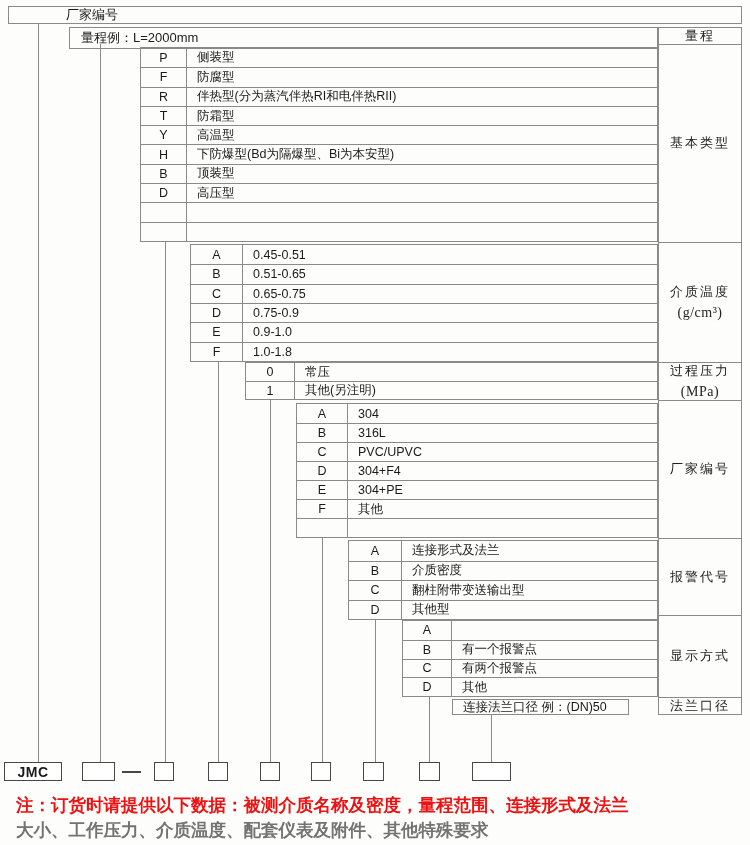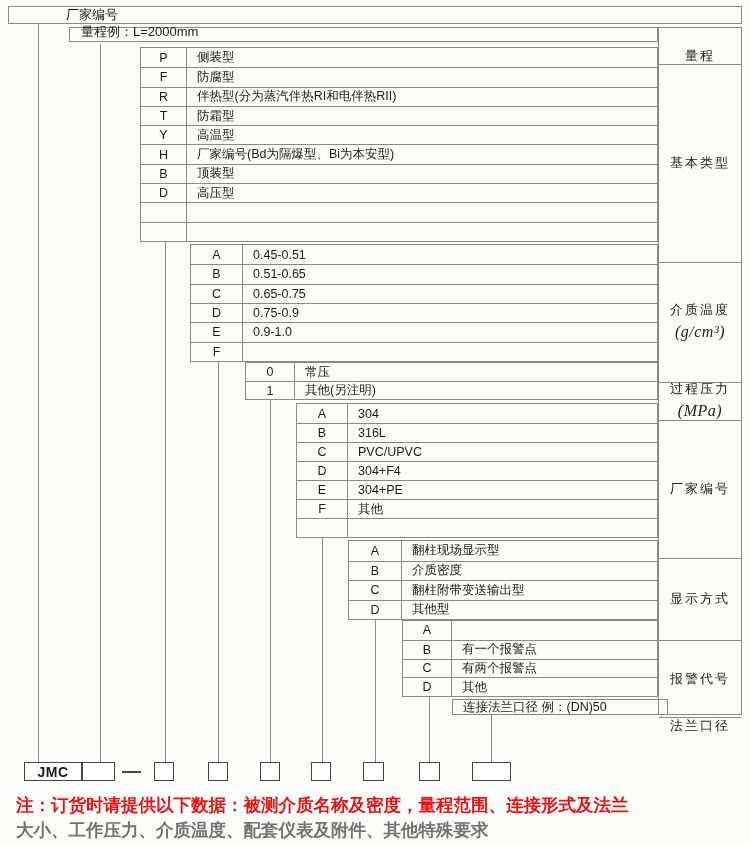--- a/index.html
+++ b/index.html
@@ -28,43 +28,43 @@
   .material .r{height:19px}    .material .c{width:51px}
   .display  .r{height:19.5px}  .display  .c{width:53px}
   .alarm    .r{height:18.75px} .alarm    .c{width:49px}
   
   .rlabels{position:absolute;left:658px;top:27px;width:84px;height:688px;box-sizing:border-box;
      border:1px solid var(--line);font-family:"Liberation Serif","DejaVu Serif",serif;
      font-size:13px;color:#222;}
   .rl{display:flex;flex-direction:column;align-items:center;justify-content:center;
      border-top:1px solid var(--line);box-sizing:border-box;letter-spacing:2px;line-height:1.55;
      text-align:center;}
-  .rl:first-child{border-top:none;margin-top:20px;}
-  .rl .sub{letter-spacing:0.5px;font-size:16px;font-style:italic;}
+  .rl:first-child{border-top:none;}
+  .rl .sub{letter-spacing:0.5px;font-size:14px;}
   
   .vl{position:absolute;width:1px;background:var(--line);}
   
   .bb{position:absolute;top:762px;height:19px;border:1px solid var(--boxline);box-sizing:border-box;
       background:#fff;display:flex;align-items:center;justify-content:center;}
   .jmc{font-weight:bold;font-size:14px;letter-spacing:0.5px;}
   .dash{position:absolute;top:771px;height:2px;background:var(--boxline);}
   
   .note{position:absolute;left:16px;width:740px;font-weight:bold;font-size:17.5px;line-height:25px;
         white-space:nowrap;}
 </style>
 </head>
 <body>
 
 <div class="stage">
 
   <div class="abs topbox" style="left:8px;top:6px;width:734px;height:18px;padding-left:57px;">
     <span>厂家编号</span>
   </div>
 
-  <div class="abs topbox" style="left:69px;top:27px;width:589px;height:15px;padding-left:11px;align-items:flex-end;">
+  <div class="abs topbox" style="left:69px;top:27px;width:589px;height:22px;padding-left:11px;">
     <span>量程例：L=2000mm</span>
   </div>
 
   <div class="rlabels">
     <div class="rl" style="height:16px">
       <span>量程</span>
       </div>
     <div class="rl" style="height:198px">
       <span>基本类型</span>
       </div>
@@ -72,26 +72,26 @@
       <span>介质温度</span>
         <span class="sub">(g/cm³)</span>
       </div>
     <div class="rl" style="height:38px">
       <span>过程压力</span>
         <span class="sub">(MPa)</span>
       </div>
     <div class="rl" style="height:138px">
       <span>厂家编号</span>
       </div>
+    <div class="rl" style="height:77px">
+      <span>报警代号</span>
+      </div>
     <div class="rl" style="height:82px">
       <span>显示方式</span>
       </div>
-    <div class="rl" style="height:77px">
-      <span>报警代号</span>
-      </div>
     <div class="rl" style="height:17px">
       <span>法兰口径</span>
       </div>
   </div>
 
   <div class="blk basic" style="left:140px;top:47px;width:518px;height:195px;">
     <div class="r">
         <span class="c">P</span>
         <span class="d">侧装型</span>
       </div>
@@ -106,21 +106,21 @@
     <div class="r">
         <span class="c">T</span>
         <span class="d">防霜型</span>
       </div>
     <div class="r">
         <span class="c">Y</span>
         <span class="d">高温型</span>
       </div>
     <div class="r">
         <span class="c">H</span>
-        <span class="d">厂家编号(Bd为隔爆型、Bi为本安型)</span>
+        <span class="d">下防爆型(Bd为隔爆型、Bi为本安型)</span>
       </div>
     <div class="r">
         <span class="c">B</span>
         <span class="d">顶装型</span>
       </div>
     <div class="r">
         <span class="c">D</span>
         <span class="d">高压型</span>
       </div>
     <div class="r">
@@ -149,20 +149,21 @@
     <div class="r">
         <span class="c">D</span>
         <span class="d">0.75-0.9</span>
       </div>
     <div class="r">
         <span class="c">E</span>
         <span class="d">0.9-1.0</span>
       </div>
     <div class="r">
         <span class="c">F</span>
+        <span class="d">1.0-1.8</span>
       </div>
   </div>
 
   <div class="blk pressure" style="left:245px;top:362px;width:413px;height:38px;">
     <div class="r">
         <span class="c">0</span>
         <span class="d">常压</span>
       </div>
     <div class="r">
         <span class="c">1</span>
@@ -197,21 +198,21 @@
       </div>
     <div class="r">
         <span class="c"></span>
         <span class="d"></span>
       </div>
   </div>
 
   <div class="blk display" style="left:348px;top:540px;width:310px;height:80px;">
     <div class="r">
         <span class="c">A</span>
-        <span class="d">翻柱现场显示型</span>
+        <span class="d">连接形式及法兰</span>
       </div>
     <div class="r">
         <span class="c">B</span>
         <span class="d">介质密度</span>
       </div>
     <div class="r">
         <span class="c">C</span>
         <span class="d">翻柱附带变送输出型</span>
       </div>
     <div class="r">
@@ -231,35 +232,35 @@
     <div class="r">
         <span class="c">C</span>
         <span class="d">有两个报警点</span>
       </div>
     <div class="r">
         <span class="c">D</span>
         <span class="d">其他</span>
       </div>
   </div>
 
-  <div class="abs topbox" style="left:452px;top:699px;width:216px;height:16px;padding-left:10px;font-size:12.5px;">
+  <div class="abs topbox" style="left:452px;top:699px;width:177px;height:16px;padding-left:10px;font-size:12.5px;">
     <span>连接法兰口径 例：(DN)50</span>
   </div>
 
   <div class="vl" style="left:38px;top:24px;height:738px;"></div>
   <div class="vl" style="left:100px;top:44px;height:718px;"></div>
   <div class="vl" style="left:165px;top:242px;height:520px;"></div>
   <div class="vl" style="left:218px;top:362px;height:400px;"></div>
   <div class="vl" style="left:270px;top:400px;height:362px;"></div>
   <div class="vl" style="left:322px;top:538px;height:224px;"></div>
   <div class="vl" style="left:375px;top:620px;height:142px;"></div>
   <div class="vl" style="left:429px;top:697px;height:65px;"></div>
   <div class="vl" style="left:491px;top:715px;height:47px;"></div>
 
-  <div class="bb jmc" style="left:24px;width:58px;">
+  <div class="bb jmc" style="left:4px;width:58px;">
     <span>JMC</span>
   </div>
   <div class="bb" style="left:82px;width:33px;"></div>
   <div class="dash" style="left:122px;width:19px;"></div>
   <div class="bb" style="left:154px;width:20px;"></div>
   <div class="bb" style="left:208px;width:20px;"></div>
   <div class="bb" style="left:260px;width:20px;"></div>
   <div class="bb" style="left:311px;width:20px;"></div>
   <div class="bb" style="left:363px;width:21px;"></div>
   <div class="bb" style="left:419px;width:21px;"></div>

